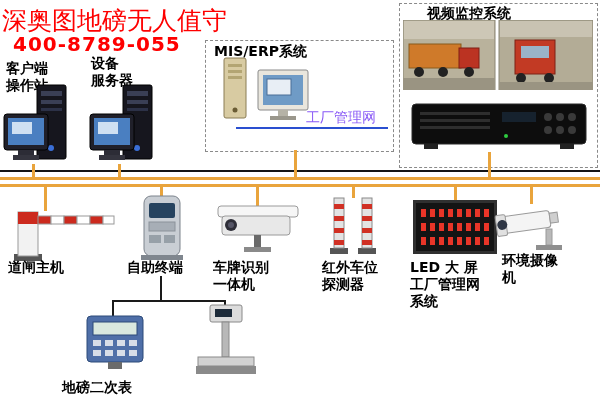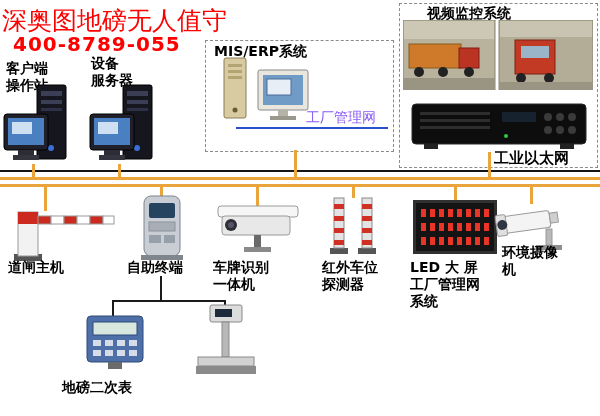--- a/index.html
+++ b/index.html
@@ -116,21 +116,20 @@
       <circle cx="162" cy="30" r="4" fill="#3a3a3a"></circle>
       <circle cx="96" cy="36" r="2" fill="#2ecc40"></circle>
       <rect x="14" y="44" width="14" height="5" fill="#222"></rect>
       <rect x="150" y="44" width="14" height="5" fill="#222"></rect>
     </svg>
   </div>
 
   <div class="blackline" style="left:0;top:170px;width:600px;height:2px;"></div>
   <div class="bus" style="left:0;top:177px;width:600px;"></div>
   <div class="bus" style="left:0;top:184px;width:600px;"></div>
-  <div class="label" style="left:494px;top:150px;font-size:15px;">工业以太网</div>
 
   <div class="riser" style="left:32px;top:164px;height:13px;"></div>
   <div class="riser" style="left:118px;top:164px;height:13px;"></div>
   <div class="riser" style="left:294px;top:150px;height:27px;"></div>
   <div class="riser" style="left:488px;top:152px;height:25px;"></div>
 
   <div class="riser" style="left:44px;top:187px;height:24px;"></div>
   <div class="riser" style="left:160px;top:187px;height:9px;"></div>
   <div class="riser" style="left:256px;top:187px;height:19px;"></div>
   <div class="riser" style="left:352px;top:187px;height:11px;"></div>
@@ -208,21 +207,21 @@
 
   <div class="label" style="left:8px;top:259px;">道闸主机</div>
   <div class="label" style="left:127px;top:259px;">自助终端</div>
   <div class="label" style="left:213px;top:259px;">车牌识别
 一体机</div>
   <div class="label" style="left:322px;top:259px;">红外车位
 探测器</div>
   <div class="label" style="left:410px;top:259px;">LED 大 屏
 工厂管理网
 系统</div>
-  <div class="label" style="left:502px;top:244px;">环境摄像
+  <div class="label" style="left:502px;top:252px;">环境摄像
 机</div>
 
   <div class="wire" style="left:160px;top:276px;width:2px;height:25px;"></div>
   <div class="wire" style="left:112px;top:300px;width:114px;height:2px;"></div>
   <div class="wire" style="left:112px;top:300px;width:2px;height:16px;"></div>
   <div class="wire" style="left:224px;top:300px;width:2px;height:8px;"></div>
 
   <div class="abs" style="left:84px;top:314px;">
     <svg width="62" height="58" viewBox="0 0 62 58">
       <rect x="3" y="2" width="56" height="46" rx="4" fill="#4f6fa8" stroke="#2d4a78"></rect>

